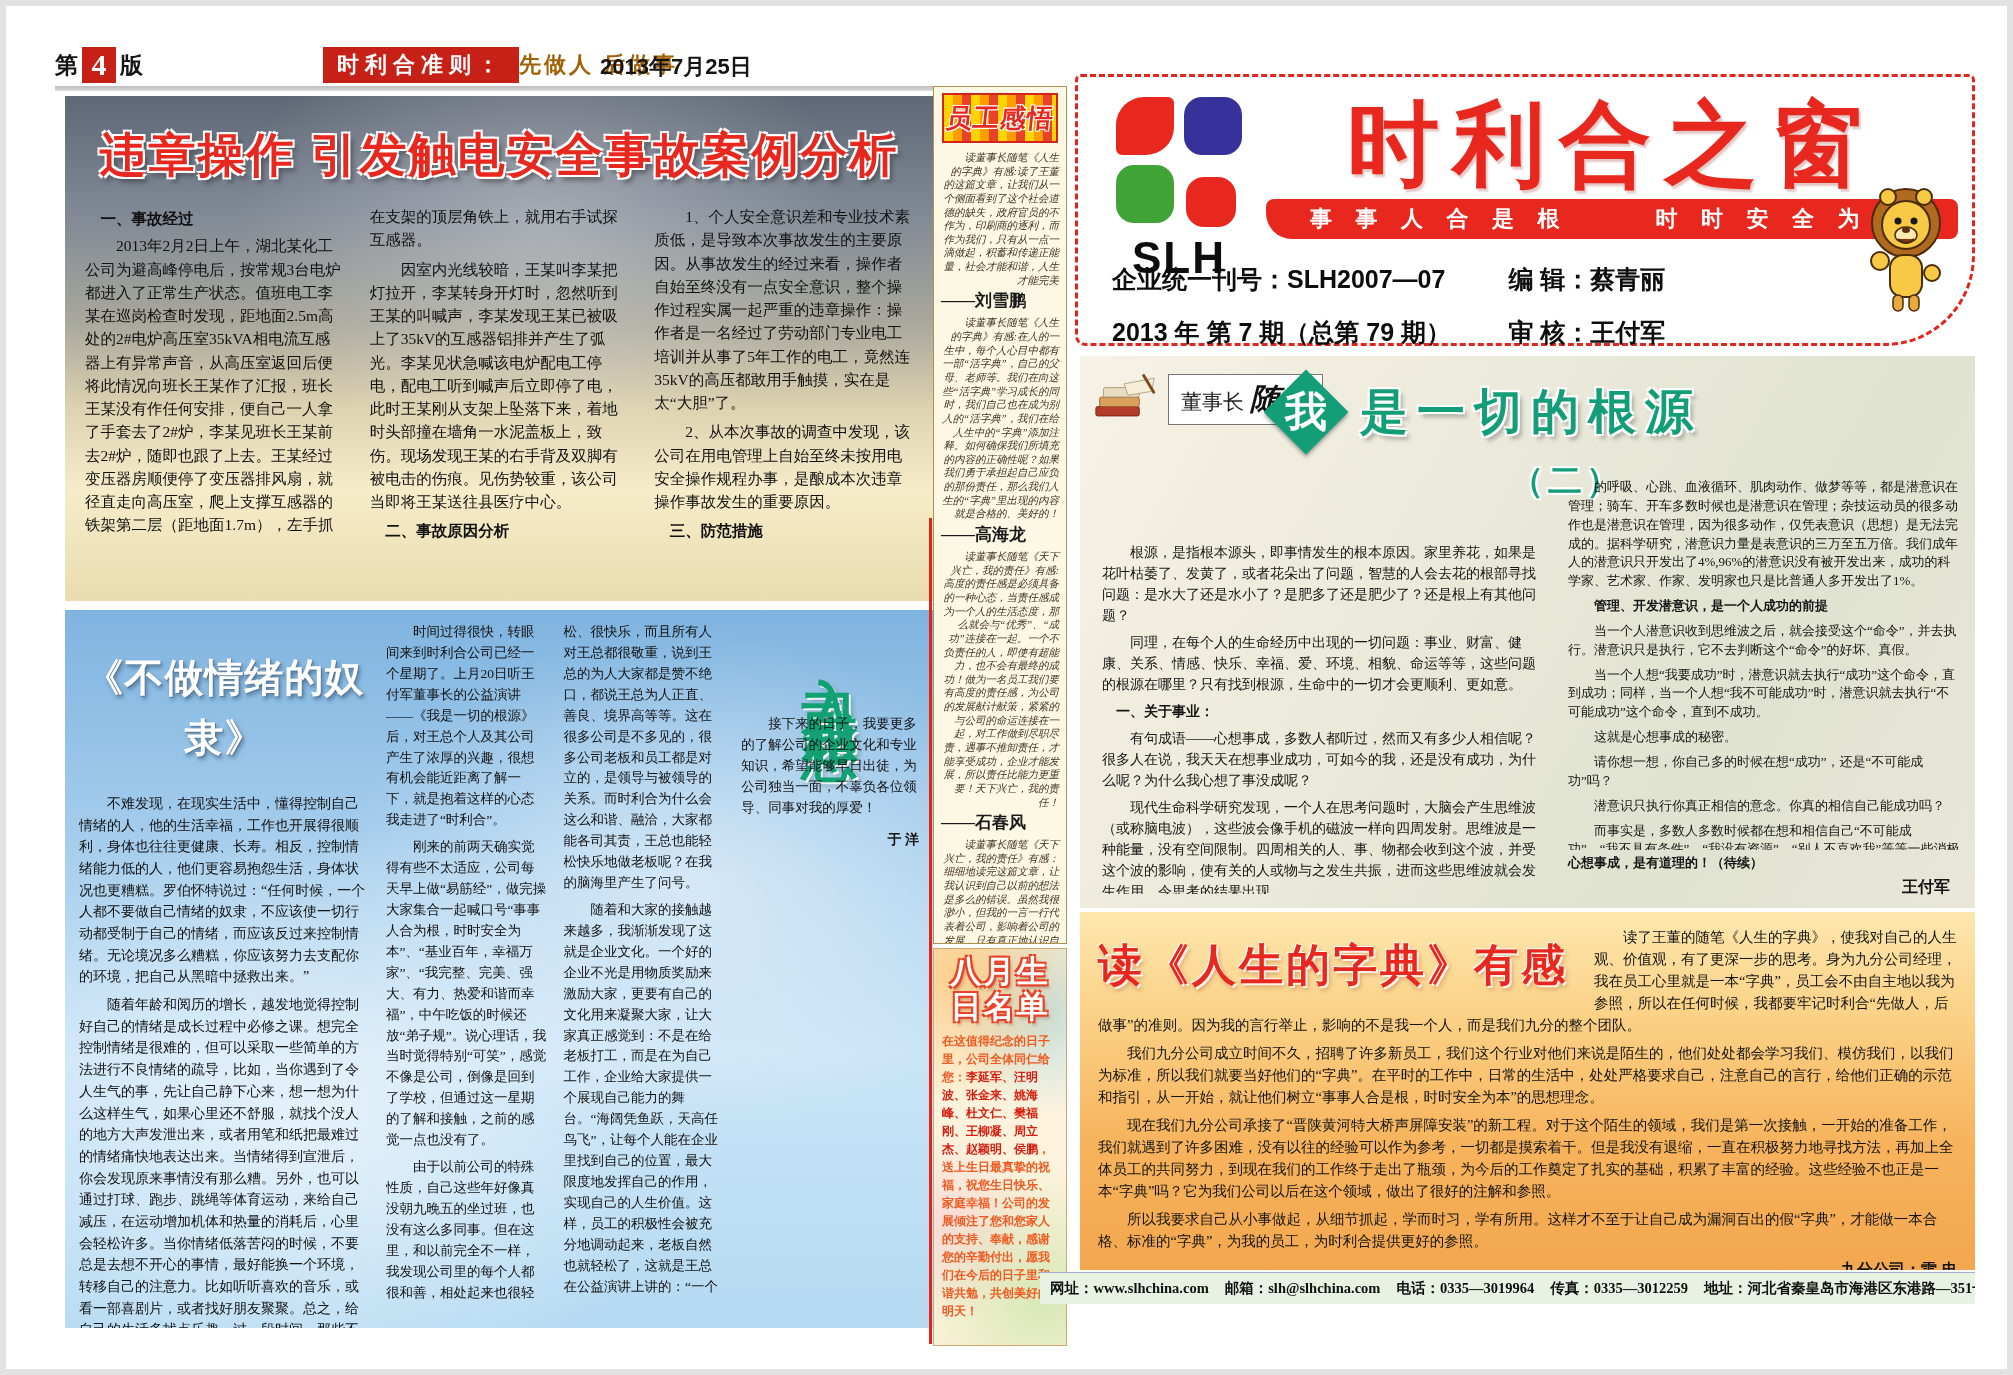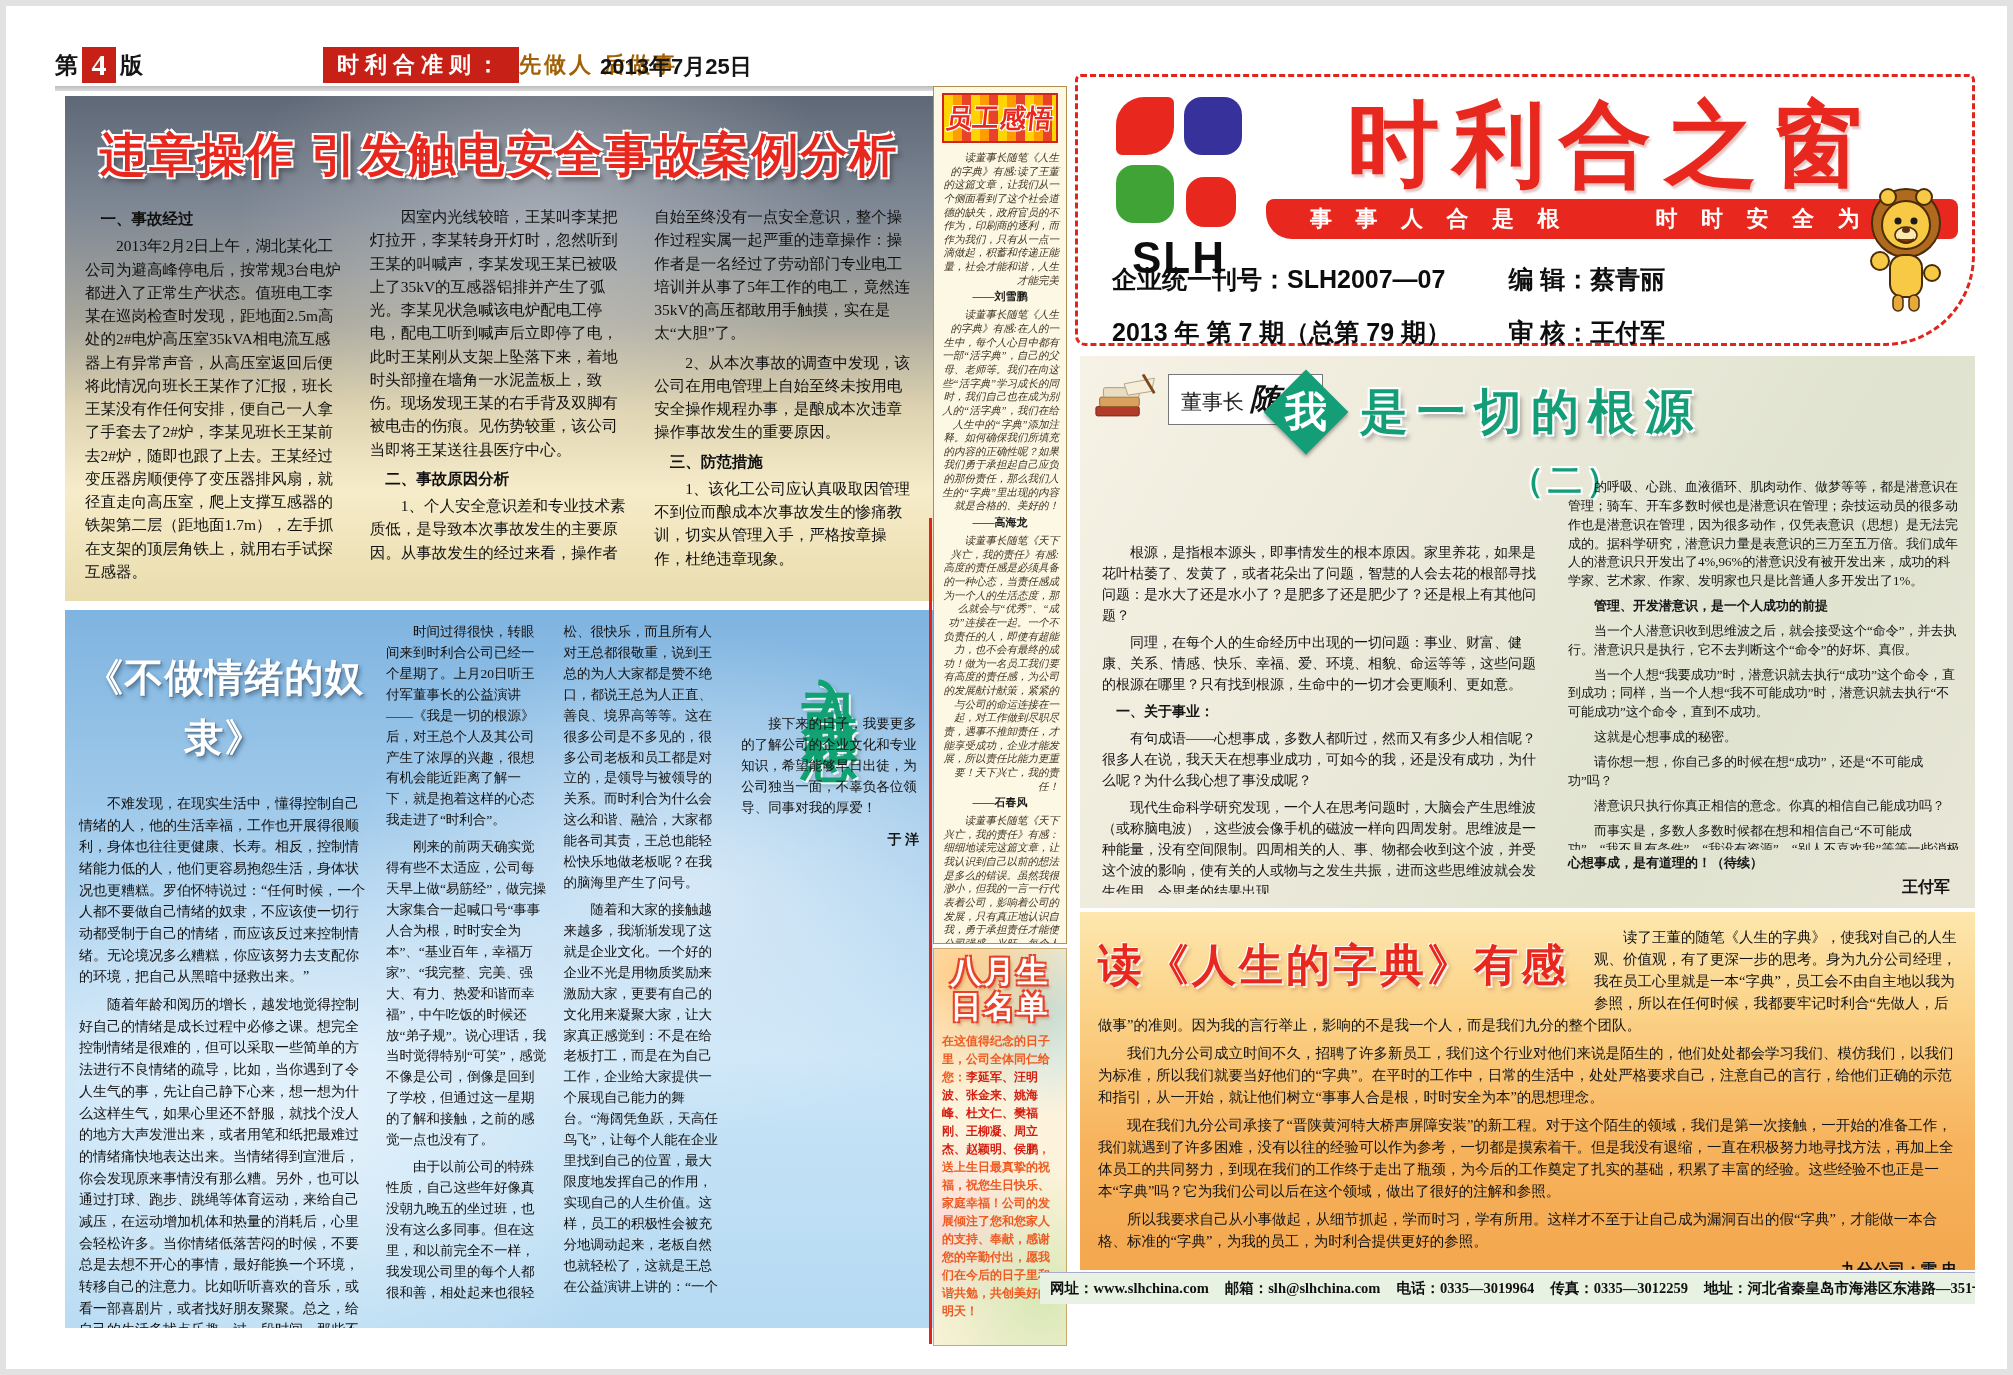--- a/index.html
+++ b/index.html
@@ -51,21 +51,21 @@
   .sb-divider{position:absolute;left:929px;top:518px;width:3px;height:826px;background:#df241b;}
   .sb-reflect{position:absolute;left:933px;top:86px;width:134px;height:858px;box-sizing:border-box;
               background:#fdf8e3;border:1px solid #b1904f;padding:6px 7px;overflow:hidden;}
   .sb-title{width:116px;height:50px;margin:0 auto 8px;display:flex;align-items:center;justify-content:center;
             background:repeating-linear-gradient(90deg,#ffd400 0 9px,#ff9d00 9px 18px,#e8432a 18px 27px);
             border:2px solid #d2251a;box-sizing:border-box;}
   .sb-title span{font-size:26px;font-weight:900;color:#e8281e;letter-spacing:1px;transform:skewX(-6deg);
             font-family:"Liberation Sans","DejaVu Sans",sans-serif;
             text-shadow:-1px -1px 0 #fff,1px -1px 0 #fff,-1px 1px 0 #fff,1px 1px 0 #fff;}
   .sb-text{font-style:italic;font-size:10.5px;line-height:1.3;color:#42331f;text-indent:2em;margin:0 0 2px;text-align:right;}
-  .sb-author{font-size:11px;font-weight:bold;color:#1a1a1a;text-align:center;text-indent:0;margin:0 0 4px;}
+  .sb-author{font-size:17px;font-weight:bold;color:#1a1a1a;text-align:left;text-indent:0;margin:0 0 4px;}
 
   .sb-bday{position:absolute;left:933px;top:948px;width:134px;height:398px;box-sizing:border-box;overflow:hidden;
            border:1px solid #caa86e;padding:6px 8px;
            background:radial-gradient(circle at 18% 6%,rgba(255,170,60,.50),transparent 34%),
                       radial-gradient(circle at 88% 16%,rgba(130,205,235,.45),transparent 30%),
                       radial-gradient(circle at 82% 88%,rgba(160,215,125,.40),transparent 36%),
                       radial-gradient(circle at 10% 70%,rgba(250,190,210,.45),transparent 32%),#fdf3dc;}
   .bday-title{text-align:center;font-size:31px;font-weight:900;color:#fff;line-height:1.12;letter-spacing:2px;
               font-family:"Liberation Sans","DejaVu Sans",sans-serif;
               text-shadow:-2px -2px 0 #e8432a,2px -2px 0 #e8432a,-2px 2px 0 #e8432a,2px 2px 0 #e8432a,3px 4px 3px rgba(120,30,0,.30);}
@@ -155,21 +155,20 @@
   <div class="art1">
     <div class="art1-title">违章操作 引发触电安全事故案例分析</div>
     <div class="art1-body">
       <p class="bh">一、事故经过</p>
       <p>2013年2月2日上午，湖北某化工公司为避高峰停电后，按常规3台电炉都进入了正常生产状态。值班电工李某在巡岗检查时发现，距地面2.5m高处的2#电炉高压室35kVA相电流互感器上有异常声音，从高压室返回后便将此情况向班长王某作了汇报，班长王某没有作任何安排，便自己一人拿了手套去了2#炉，李某见班长王某前去2#炉，随即也跟了上去。王某经过变压器房顺便停了变压器排风扇，就径直走向高压室，爬上支撑互感器的铁架第二层（距地面1.7m），左手抓在支架的顶层角铁上，就用右手试探互感器。</p>
       <p>因室内光线较暗，王某叫李某把灯拉开，李某转身开灯时，忽然听到王某的叫喊声，李某发现王某已被吸上了35kV的互感器铝排并产生了弧光。李某见状急喊该电炉配电工停电，配电工听到喊声后立即停了电，此时王某刚从支架上坠落下来，着地时头部撞在墙角一水泥盖板上，致伤。现场发现王某的右手背及双脚有被电击的伤痕。见伤势较重，该公司当即将王某送往县医疗中心。</p>
       <p class="bh">二、事故原因分析</p>
       <p>1、个人安全意识差和专业技术素质低，是导致本次事故发生的主要原因。从事故发生的经过来看，操作者自始至终没有一点安全意识，整个操作过程实属一起严重的违章操作：操作者是一名经过了劳动部门专业电工培训并从事了5年工作的电工，竟然连35kV的高压都敢用手触摸，实在是太“大胆”了。</p>
       <p>2、从本次事故的调查中发现，该公司在用电管理上自始至终未按用电安全操作规程办事，是酿成本次违章操作事故发生的重要原因。</p>
       <p class="bh">三、防范措施</p>
-      <p>1、该化工公司应认真吸取因管理不到位而酿成本次事故发生的惨痛教训，切实从管理入手，严格按章操作，杜绝违章现象。</p>
 
     </div>
   </div>
 
   <div class="block2">
     <div class="colA bodytext">
       <div class="art2-title">《不做情绪的奴隶》</div>
       <p>不难发现，在现实生活中，懂得控制自己情绪的人，他的生活幸福，工作也开展得很顺利，身体也往往更健康、长寿。相反，控制情绪能力低的人，他们更容易抱怨生活，身体状况也更糟糕。罗伯怀特说过：“任何时候，一个人都不要做自己情绪的奴隶，不应该使一切行动都受制于自己的情绪，而应该反过来控制情绪。无论境况多么糟糕，你应该努力去支配你的环境，把自己从黑暗中拯救出来。”</p>
       <p>随着年龄和阅历的增长，越发地觉得控制好自己的情绪是成长过程中必修之课。想完全控制情绪是很难的，但可以采取一些简单的方法进行不良情绪的疏导，比如，当你遇到了令人生气的事，先让自己静下心来，想一想为什么这样生气，如果心里还不舒服，就找个没人的地方大声发泄出来，或者用笔和纸把最难过的情绪痛快地表达出来。当情绪得到宣泄后，你会发现原来事情没有那么糟。另外，也可以通过打球、跑步、跳绳等体育运动，来给自己减压，在运动增加机体和热量的消耗后，心里会轻松许多。当你情绪低落苦闷的时候，不要总是去想不开心的事情，最好能换一个环境，转移自己的注意力。比如听听喜欢的音乐，或看一部喜剧片，或者找好朋友聚聚。总之，给自己的生活多找点乐趣。过一段时间，那些不良情绪就会自然沉淀下来。尊重自己的情绪，合理地疏导不良情绪，相信身心会更健康。</p>
 

